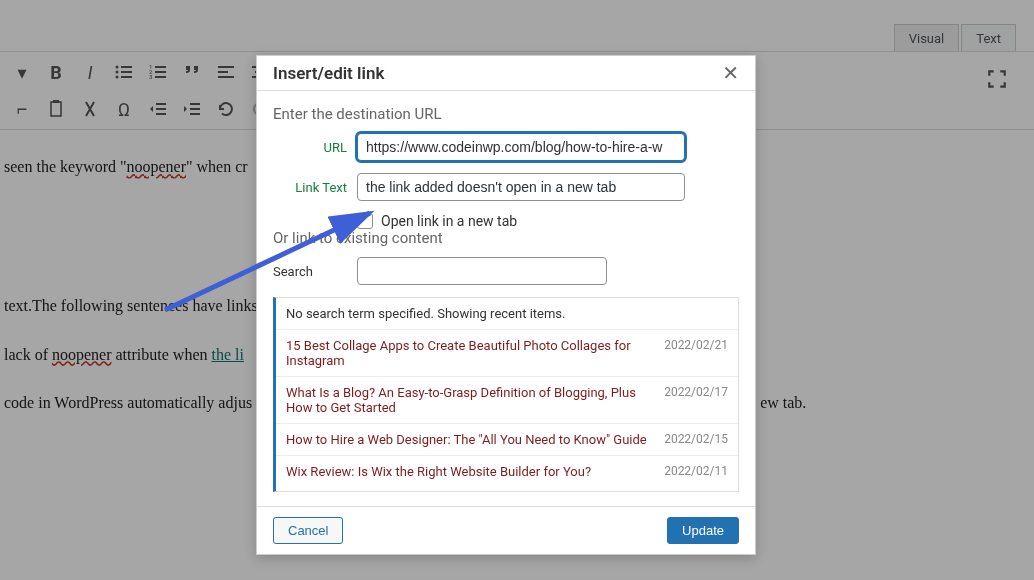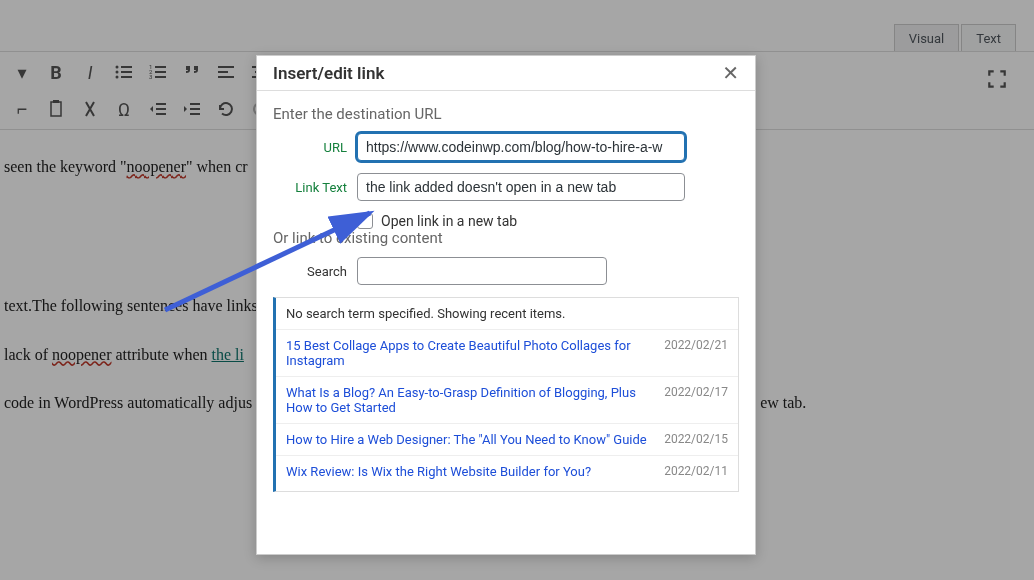--- a/index.html
+++ b/index.html
@@ -163,21 +163,20 @@
       gap: 8px;
     }
     .checkbox-box {
       width: 16px; height: 16px;
       border: 1px solid #8c8f94;
       border-radius: 3px;
       background: #fff;
     }
     .search-label {
       width: 74px;
-      text-align: right;
       font-size: 13px;
     }
     .search-input {
       width: 250px;
       padding: 5px 8px;
       border: 1px solid #8c8f94;
       border-radius: 4px;
       font-size: 14px;
     }
     .results-box {
@@ -195,21 +194,21 @@
     .result-row {
       display: flex;
       justify-content: space-between;
       align-items: flex-start;
       padding: 8px 10px;
       border-top: 1px solid #eee;
       gap: 12px;
     }
     .result-title {
       font-size: 13px;
-      color: #1d4ed8;
+      color: #7f1d1d;
       flex: 1;
     }
     .result-date {
       font-size: 12px;
       color: #888;
       white-space: nowrap;
     }
     .modal-footer {
       padding: 10px 16px;
       border-top: 1px solid #ddd;
@@ -421,20 +420,24 @@
       <div class="result-row">
         <div class="result-title">How to Hire a Web Designer: The "All You Need to Know" Guide</div>
         <div class="result-date">2022/02/15</div>
       </div>
       <div class="result-row">
         <div class="result-title">Wix Review: Is Wix the Right Website Builder for You?</div>
         <div class="result-date">2022/02/11</div>
       </div>
     </div>
   </div>
+  <div class="modal-footer">
+    <button class="btn btn-secondary">Cancel</button>
+    <button class="btn btn-primary">Update</button>
+  </div>
 </div>
 
 <svg class="arrow-annotation" style="top:195px;left:160px" width="230" height="120">
   <defs>
     <marker id="ah" markerWidth="10" markerHeight="10" refX="8" refY="3" orient="auto">
       <path d="M0,0 L9,3 L0,6 z" fill="#3e5fd6"></path>
     </marker>
   </defs>
   <line x1="5" y1="115" x2="210" y2="18" stroke="#3e5fd6" stroke-width="5" marker-end="url(#ah)"></line>
 </svg>

